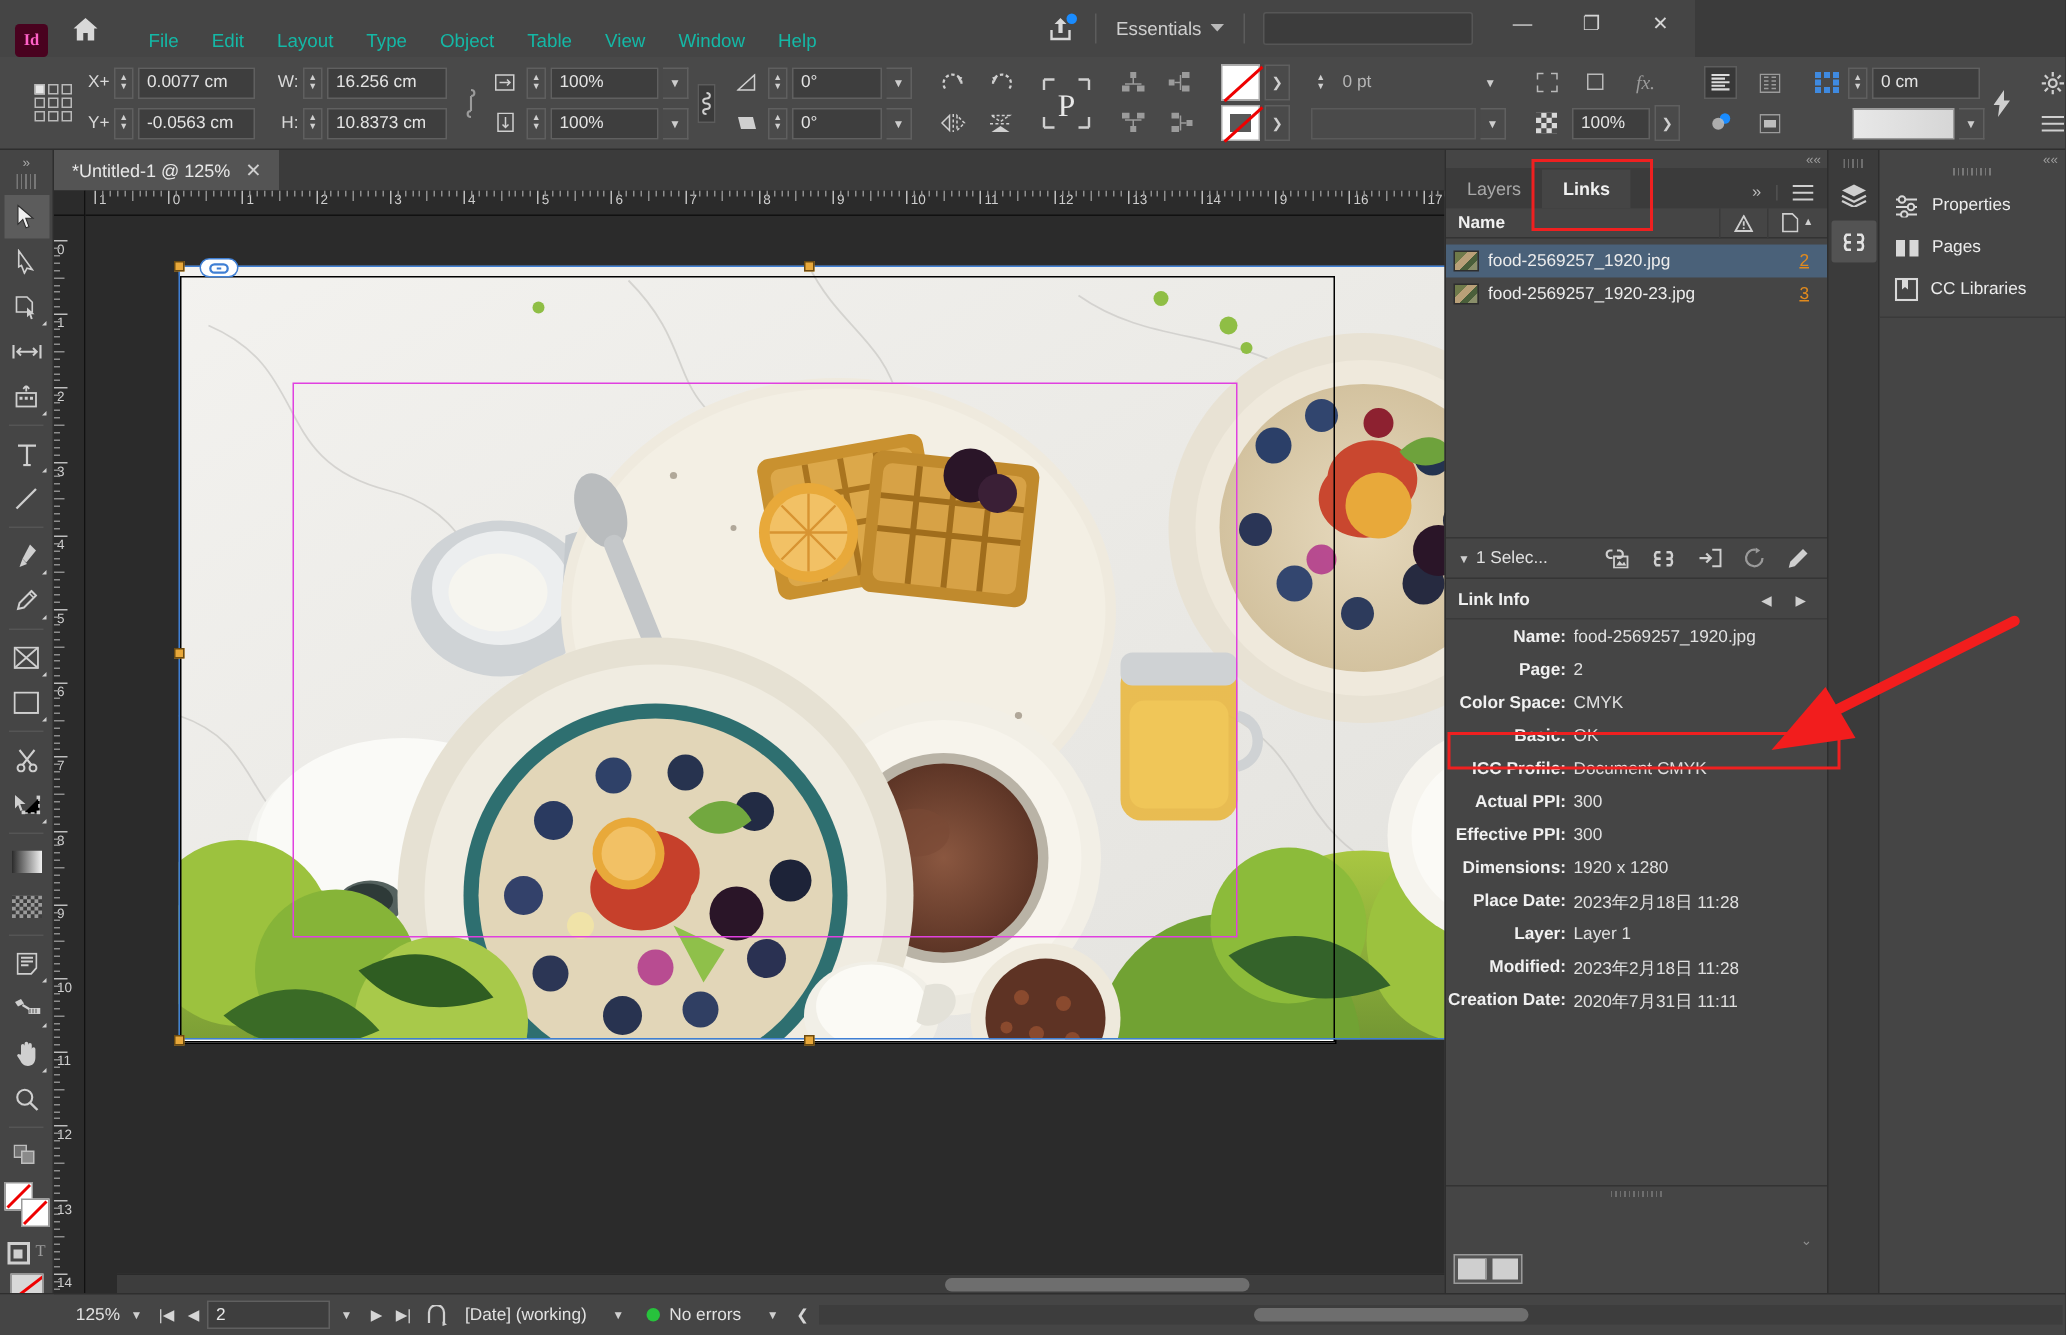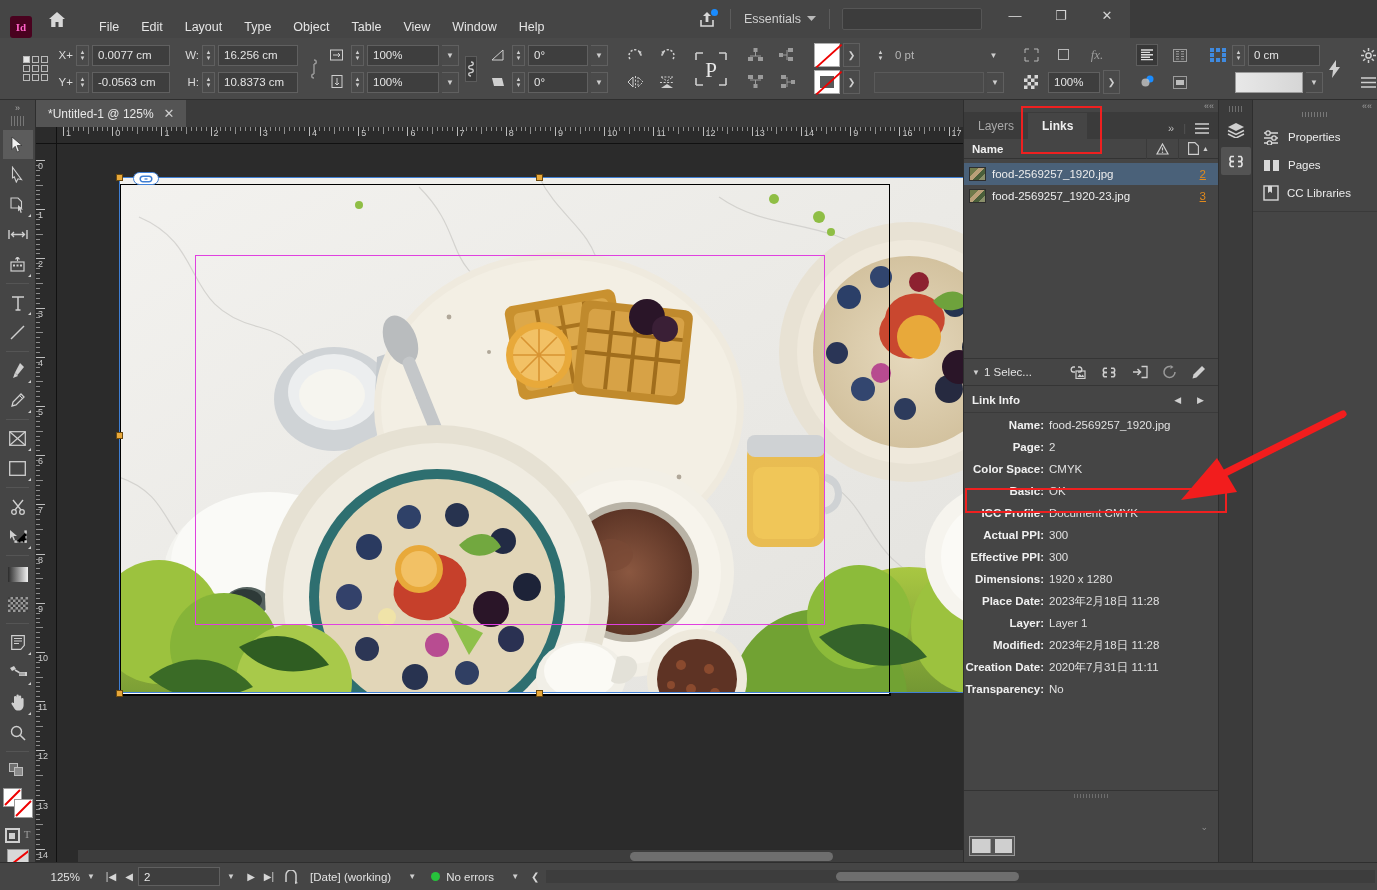--- a/index.html
+++ b/index.html
@@ -17,21 +17,21 @@
     background:#454545; display:flex; align-items:flex-end;
   }
   .id-logo{
     width:22px;height:22px;margin-left:10px;border-radius:3px;
     background:#49021f; color:#ff61c7; font-size:11px; font-weight:bold;
     display:flex;align-items:center;justify-content:center;
     font-family:"Liberation Serif", serif;
   }
   .home-btn{ width:34px;height:38px;display:flex;align-items:center;justify-content:center;margin-left:8px;}
   .menu-items{ display:flex; align-items:center; margin-left:14px; }
-  .menu-items > div{ padding:4px 11px; color:#e5e5e5; font-size:12.5px; }
+  .menu-items > div{ padding:4px 11px; color:#14b8a6; font-size:12.5px; }
   .mb-right{ position:absolute; right:0; top:0; height:38px; display:flex; align-items:center; }
   .share-btn{ width:34px;height:38px;display:flex;align-items:center;justify-content:center;position:relative;}
   .share-dot{ position:absolute;width:7px;height:7px;border-radius:50%;background:#1a8cff;top:9px;right:6px;}
   .vdiv{ width:1px;height:20px;background:#5c5c5c;margin:0 6px;}
   .ess{ display:flex;align-items:center;gap:6px;padding:3px 7px;color:#cfcfcf;font-size:12.5px;}
   .searchbox{ width:140px;height:22px;background:#3c3c3c;border:1px solid #565656;border-radius:2px;margin-left:6px;}
   .winbtns{ display:flex; height:38px; margin-left:10px;}
   .winbtns > div{ width:46px;height:30px;display:flex;align-items:center;justify-content:center;color:#d4d4d4;font-size:13px;}
 
   
@@ -1530,24 +1530,20 @@
           <span class="ival">Layer 1</span>
         </div>
         <div class="irow">
           <span class="ilab">Modified:</span>
           <span class="ival">2023年2月18日 11:28</span>
         </div>
         <div class="irow">
           <span class="ilab">Creation Date:</span>
           <span class="ival">2020年7月31日 11:11</span>
         </div>
-        <div class="irow">
-          <span class="ilab">Transparency:</span>
-          <span class="ival">No</span>
-        </div>
       </div>
 
     <div class="lnk-foot">
       <div class="gripc"></div>
       <div class="mini">
           <i></i>
           <i style="border-right:none"></i>
         </div>
       <span style="position:absolute;right:10px;bottom:30px;color:#8e8e8e;font-size:9px">⌄</span>
     </div>

